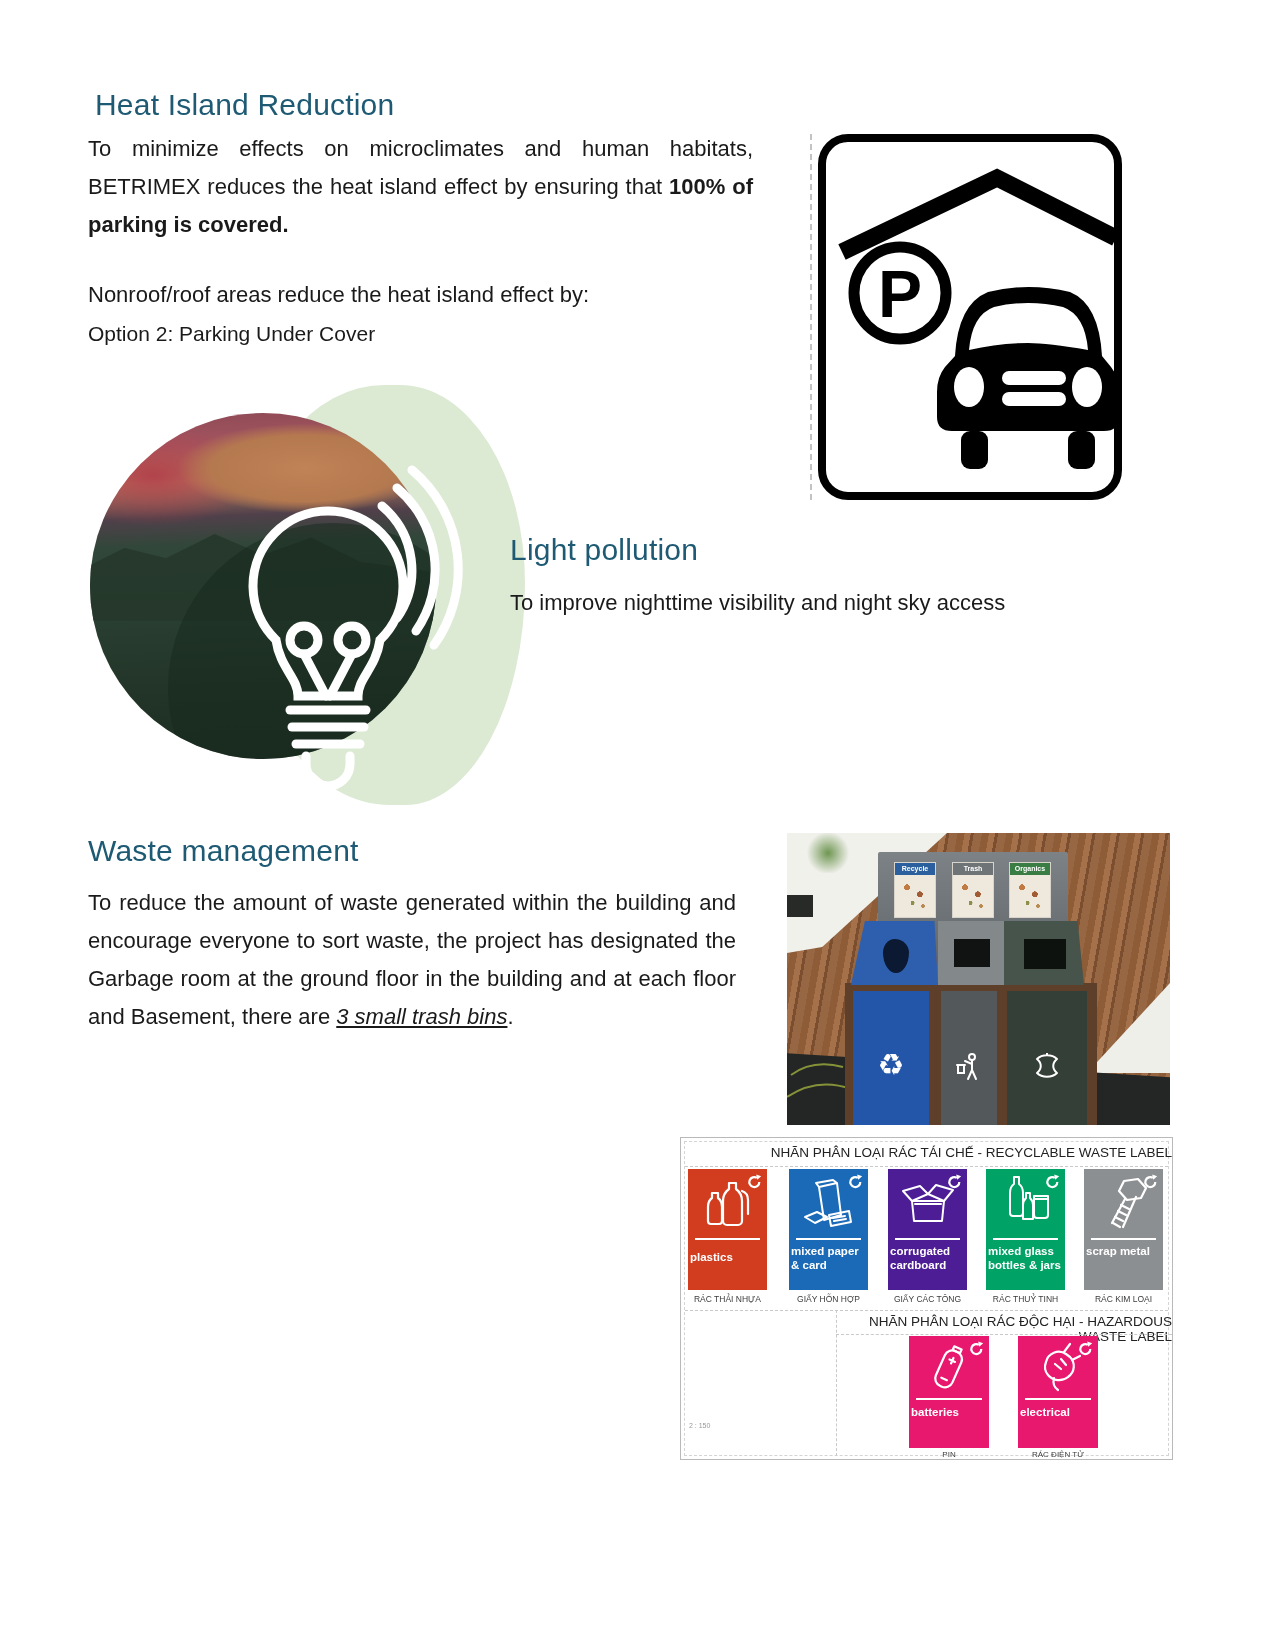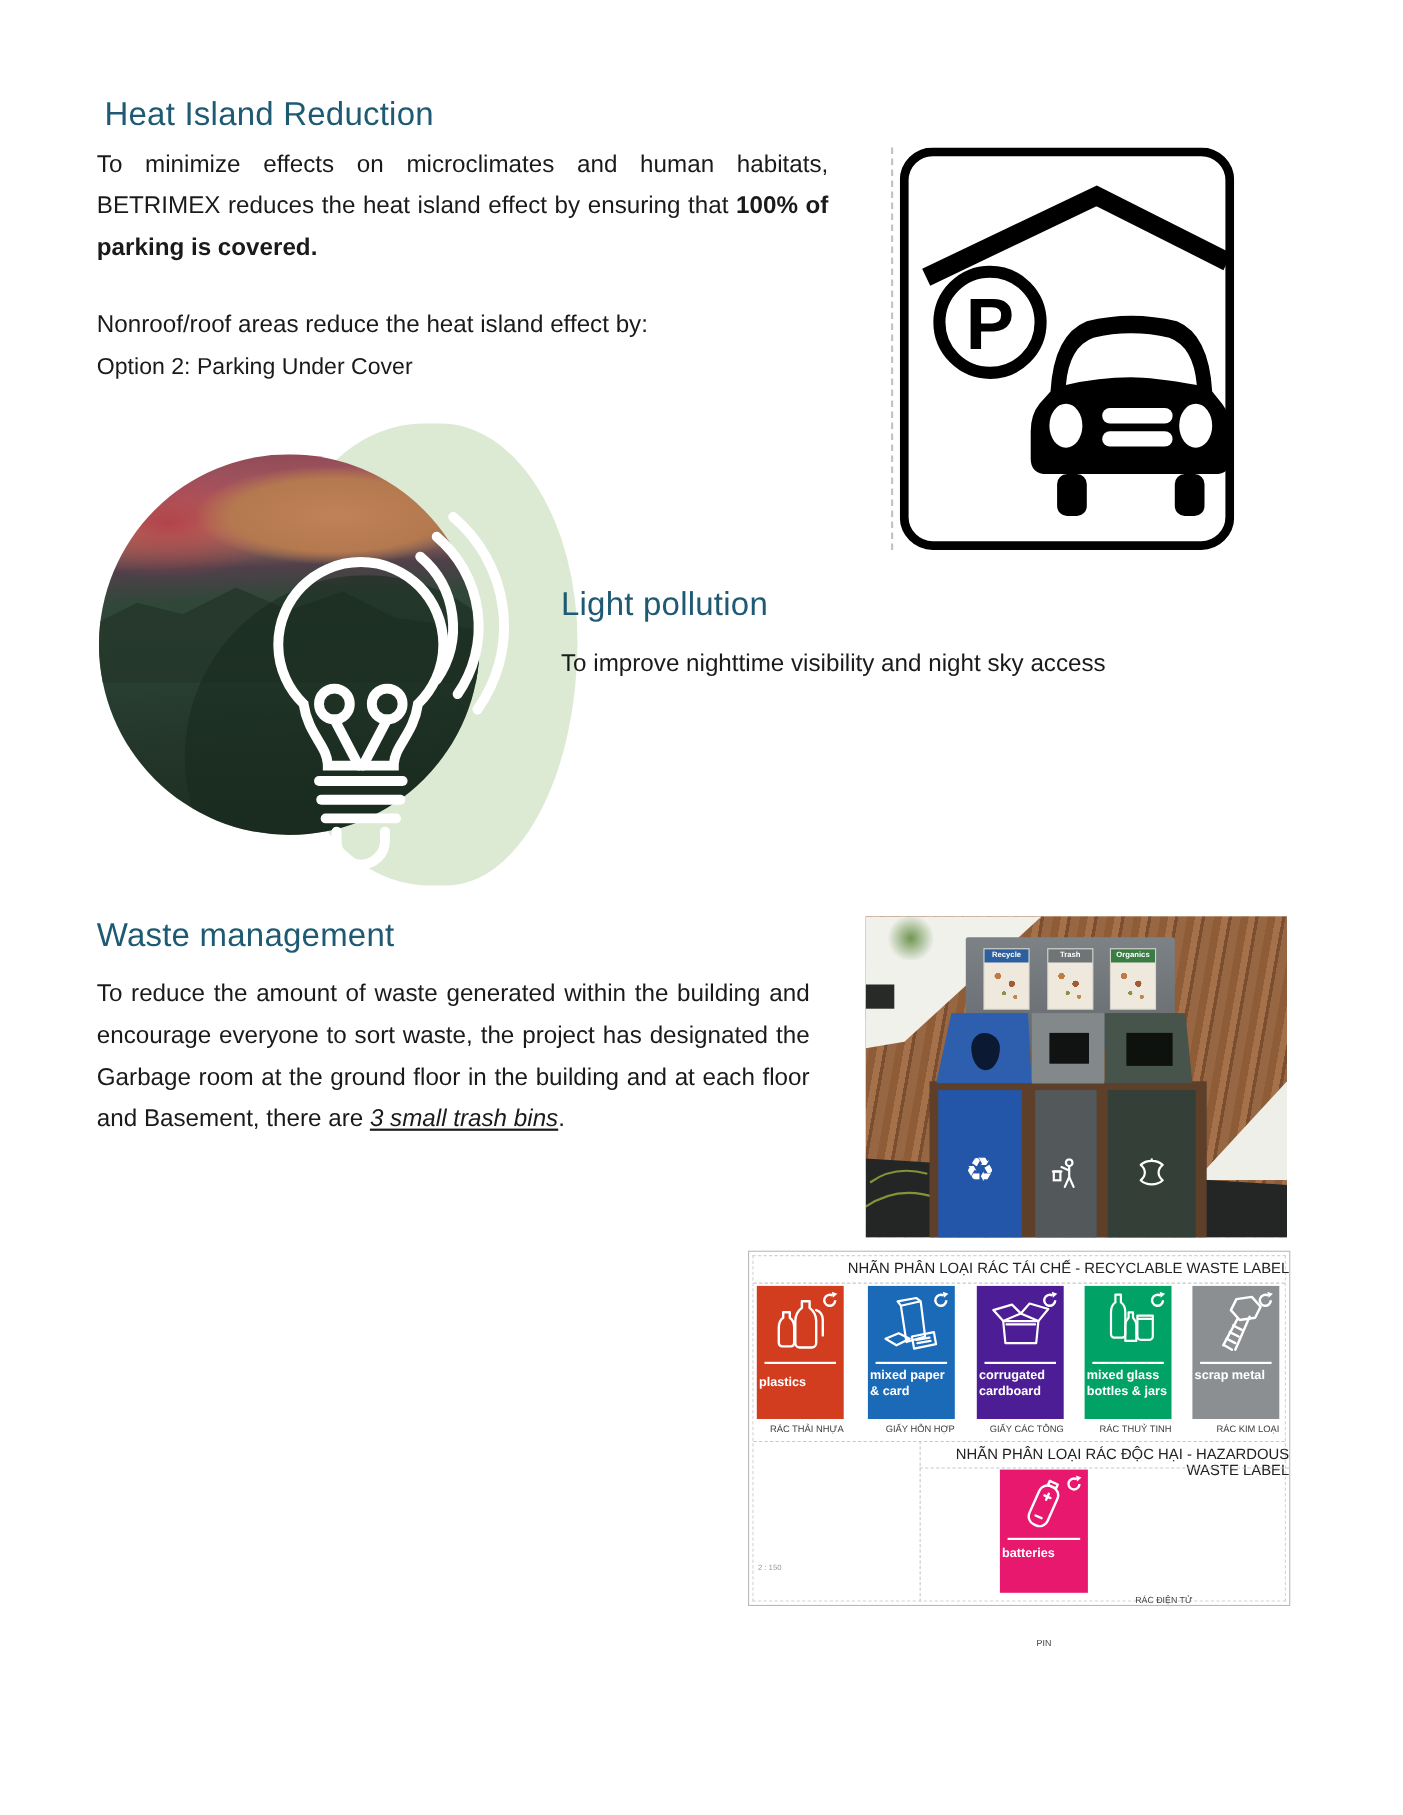--- a/index.html
+++ b/index.html
@@ -34,21 +34,21 @@
   .lid-plaque{color:#e8eaec;background:rgba(30,33,35,.55);font-size:6.5px;font-weight:bold;
       letter-spacing:.5px;text-align:center;line-height:10px;}
   
   .chart{background:#fff;border:1px solid #b9b9b9;}
   .chart-inner-dash{border:1px dashed #d4d4d4;}
   .chart-h{font-size:13.5px;color:#222;text-align:right;}
   .tile{position:absolute;top:31px;width:79px;height:121px;}
   .tile-line{position:absolute;left:7px;right:7px;top:69px;height:2px;background:#fff;}
   .tile-label{position:absolute;left:2px;right:2px;top:76px;color:#fff;font-weight:bold;
       font-size:11.5px;line-height:13.5px;text-align:left;}
-  .tile-caption{position:absolute;top:156px;width:79px;font-size:8.5px;color:#3c3c3c;text-align:right;}
+  .tile-caption{position:absolute;top:156px;width:79px;font-size:8.5px;color:#3c3c3c;text-align:center;}
   .htile{position:absolute;top:198px;width:80px;height:112px;}
   .htile .tile-line{top:62px;}
   .htile .tile-label{top:70px;}
   .hcaption{position:absolute;top:312px;width:80px;font-size:8px;color:#3c3c3c;text-align:center;}
   .dashline{position:absolute;border-top:1px dashed #c9c9c9;}
   .dashvline{position:absolute;border-left:1px dashed #c9c9c9;}
   .scale-note{font-size:7px;color:#999;}
   svg{display:block;}
 </style>
 </head>
@@ -269,20 +269,36 @@
           <path d="M22 6 h8 v4 h-8 z M26 17 v6 M23 20 h6 M23 40 h6"></path>
         </g>
         </svg>
       <svg class="abs" style="right:5px;top:5px;" width="15" height="15" viewBox="0 0 15 15">
         <path d="M12.3 8a5 5 0 1 1-2.4-4.2" stroke="#fff" stroke-width="2.2" fill="none"></path>
           <polygon points="9.2,0.4 14.2,2.2 10.2,5.8" fill="#fff"></polygon>
         </svg>
       <div class="tile-line"></div>
       <div class="tile-label">batteries</div>
     </div>
-    <div class="hcaption" style="left:228px;margin-top:39px;">PIN</div>
-
+    <div class="hcaption" style="left:228px;">PIN</div>
+
+    <div class="htile" style="left: 337px; background-color: rgb(232, 24, 111);">
+      <svg class="abs" style="left:14px;top:4px;" width="52" height="56" viewBox="0 0 52 56">
+        <g fill="none" stroke="#fff" stroke-width="2.2" stroke-linejoin="round" stroke-linecap="round">
+          <path d="M14 22 a13 13 0 0 1 20 -8 l4 3 a13 13 0 0 1 -2 20 c-6 5 -15 4 -20 -2 a13 13 0 0 1 -2 -13 z"></path>
+          <path d="M32 12 L38 4 M40 20 L48 16"></path>
+          <path d="M22 38 q-2 8 4 12"></path>
+          <path d="M23 24 l6 5 M29 19 l5 6"></path>
+        </g>
+        </svg>
+      <svg class="abs" style="right:5px;top:5px;" width="15" height="15" viewBox="0 0 15 15">
+        <path d="M12.3 8a5 5 0 1 1-2.4-4.2" stroke="#fff" stroke-width="2.2" fill="none"></path>
+          <polygon points="9.2,0.4 14.2,2.2 10.2,5.8" fill="#fff"></polygon>
+        </svg>
+      <div class="tile-line"></div>
+      <div class="tile-label">electrical</div>
+    </div>
     <div class="hcaption" style="left:337px;">RÁC ĐIỆN TỬ</div>
 
     <div class="scale-note abs" style="left:8px;top:284px;">2 : 150</div>
   </div>
 
 </div>
 
 </body></html>

